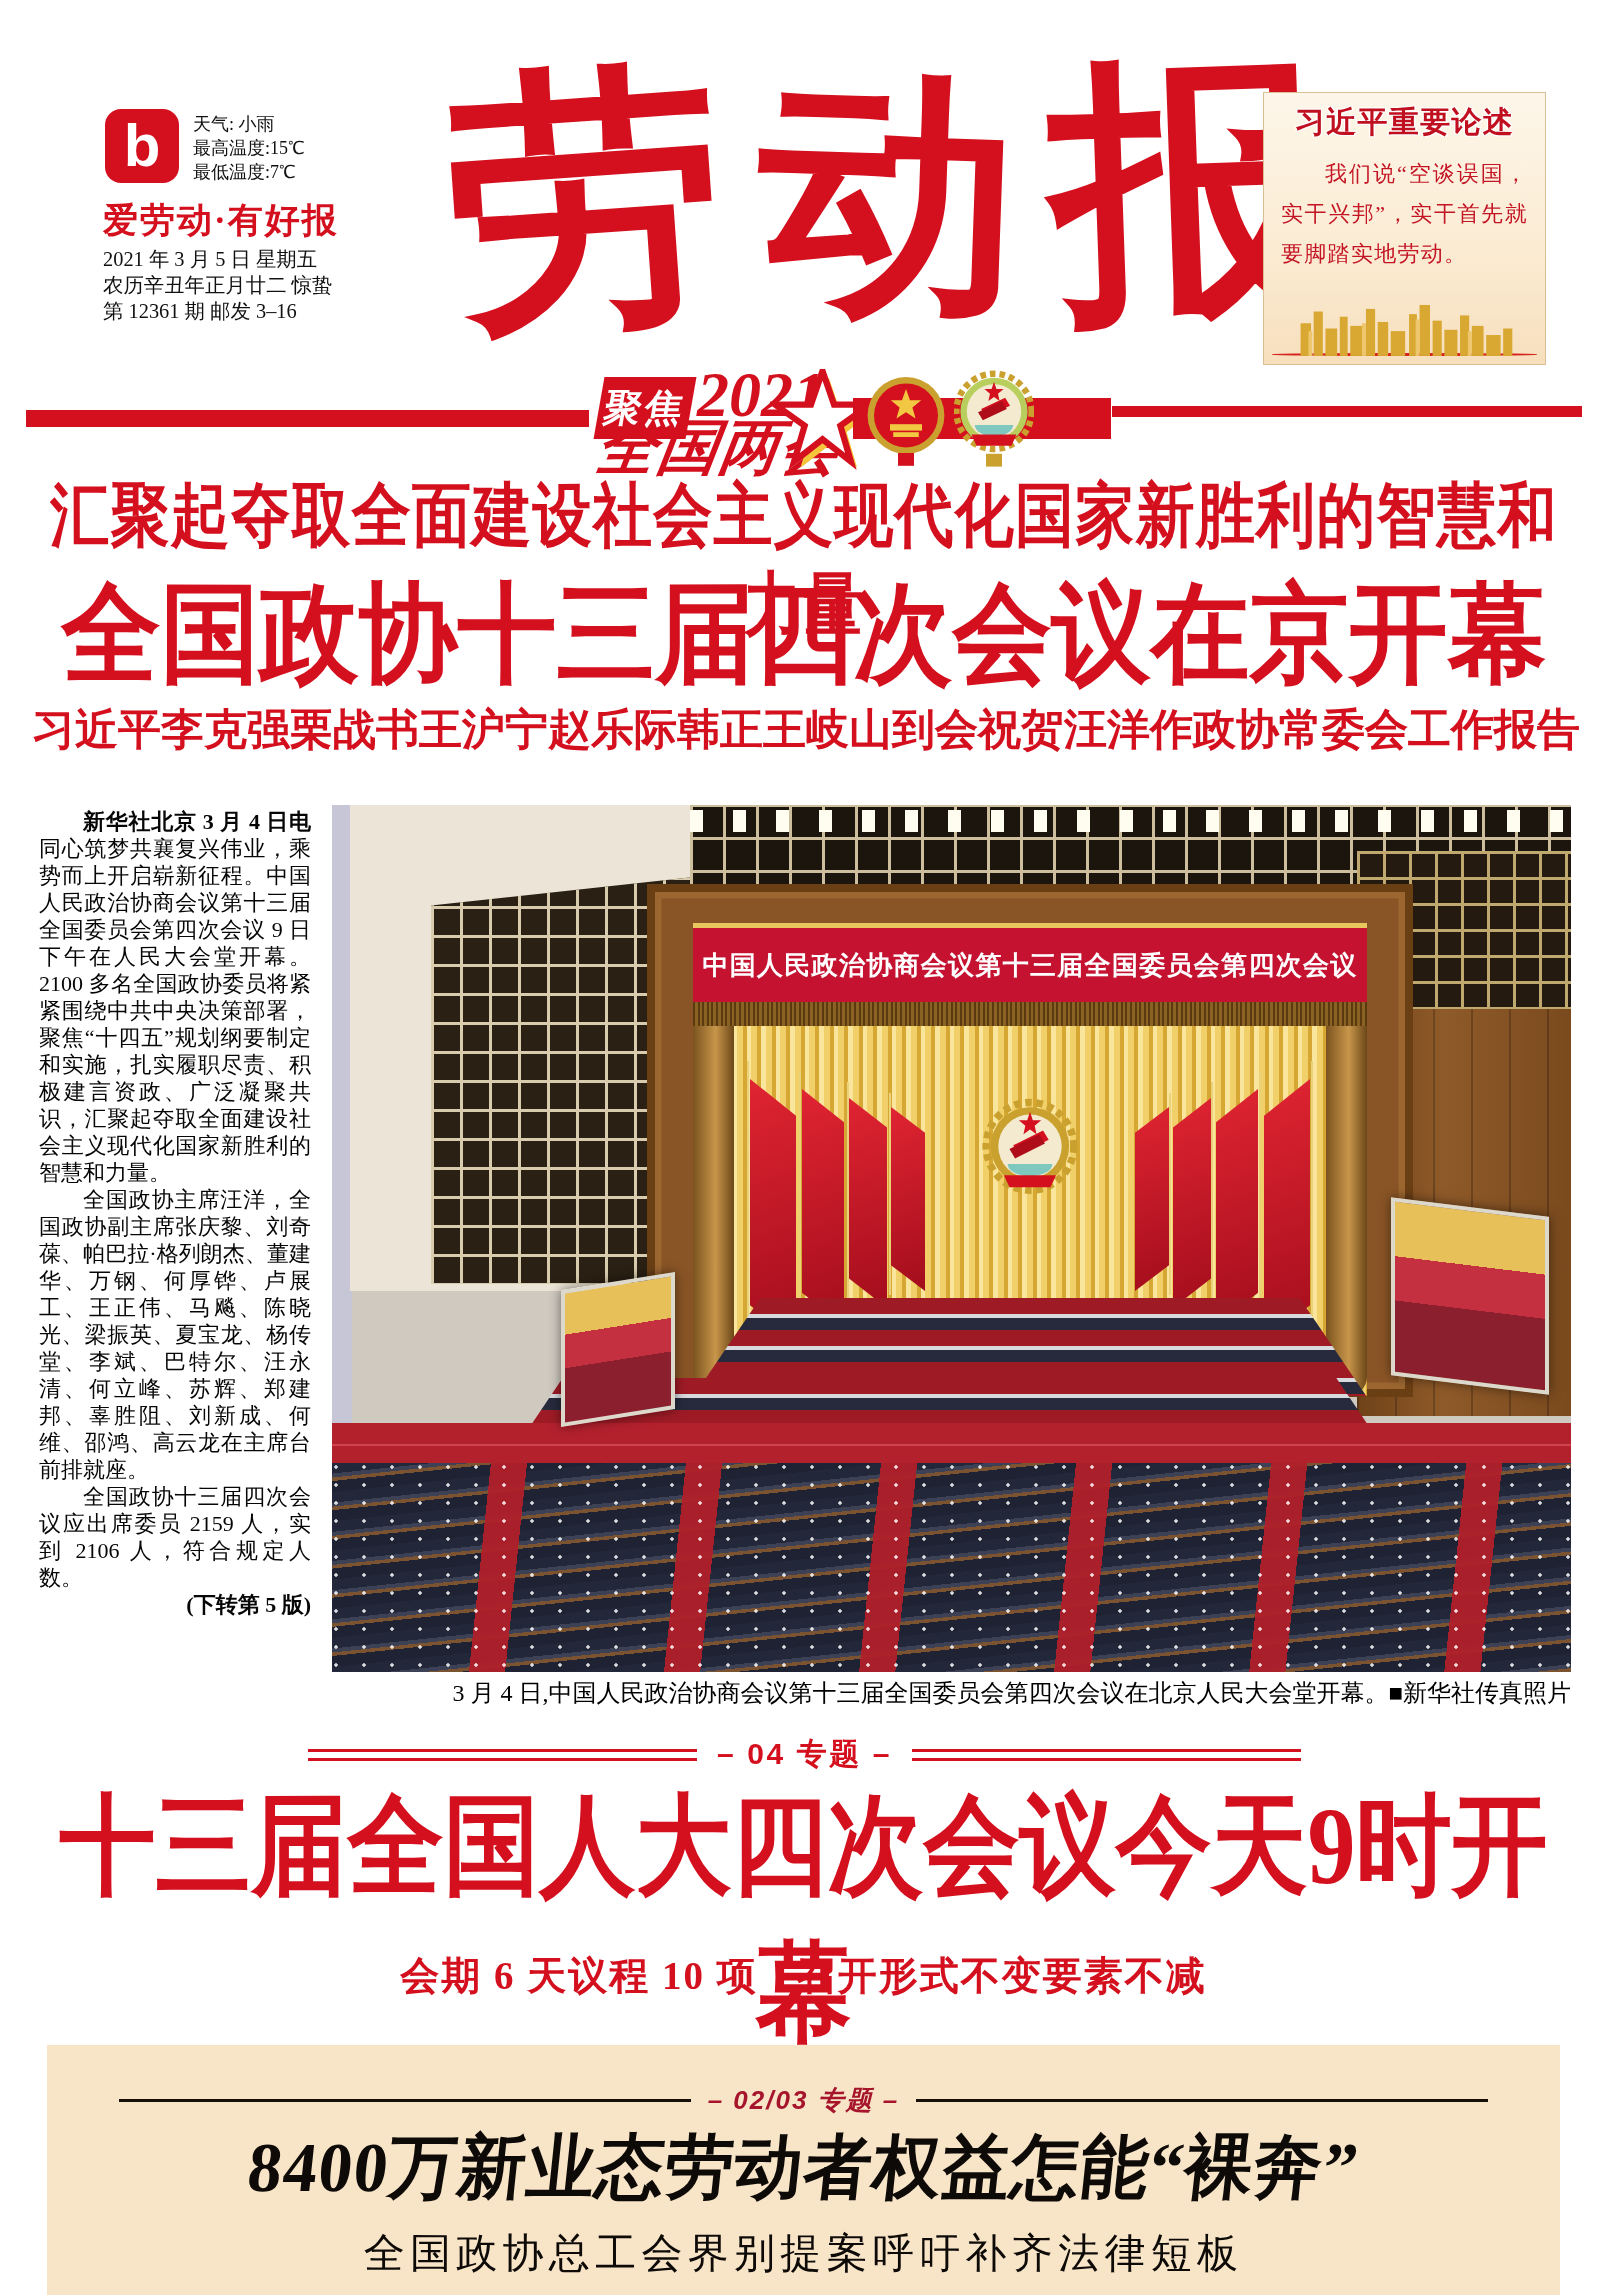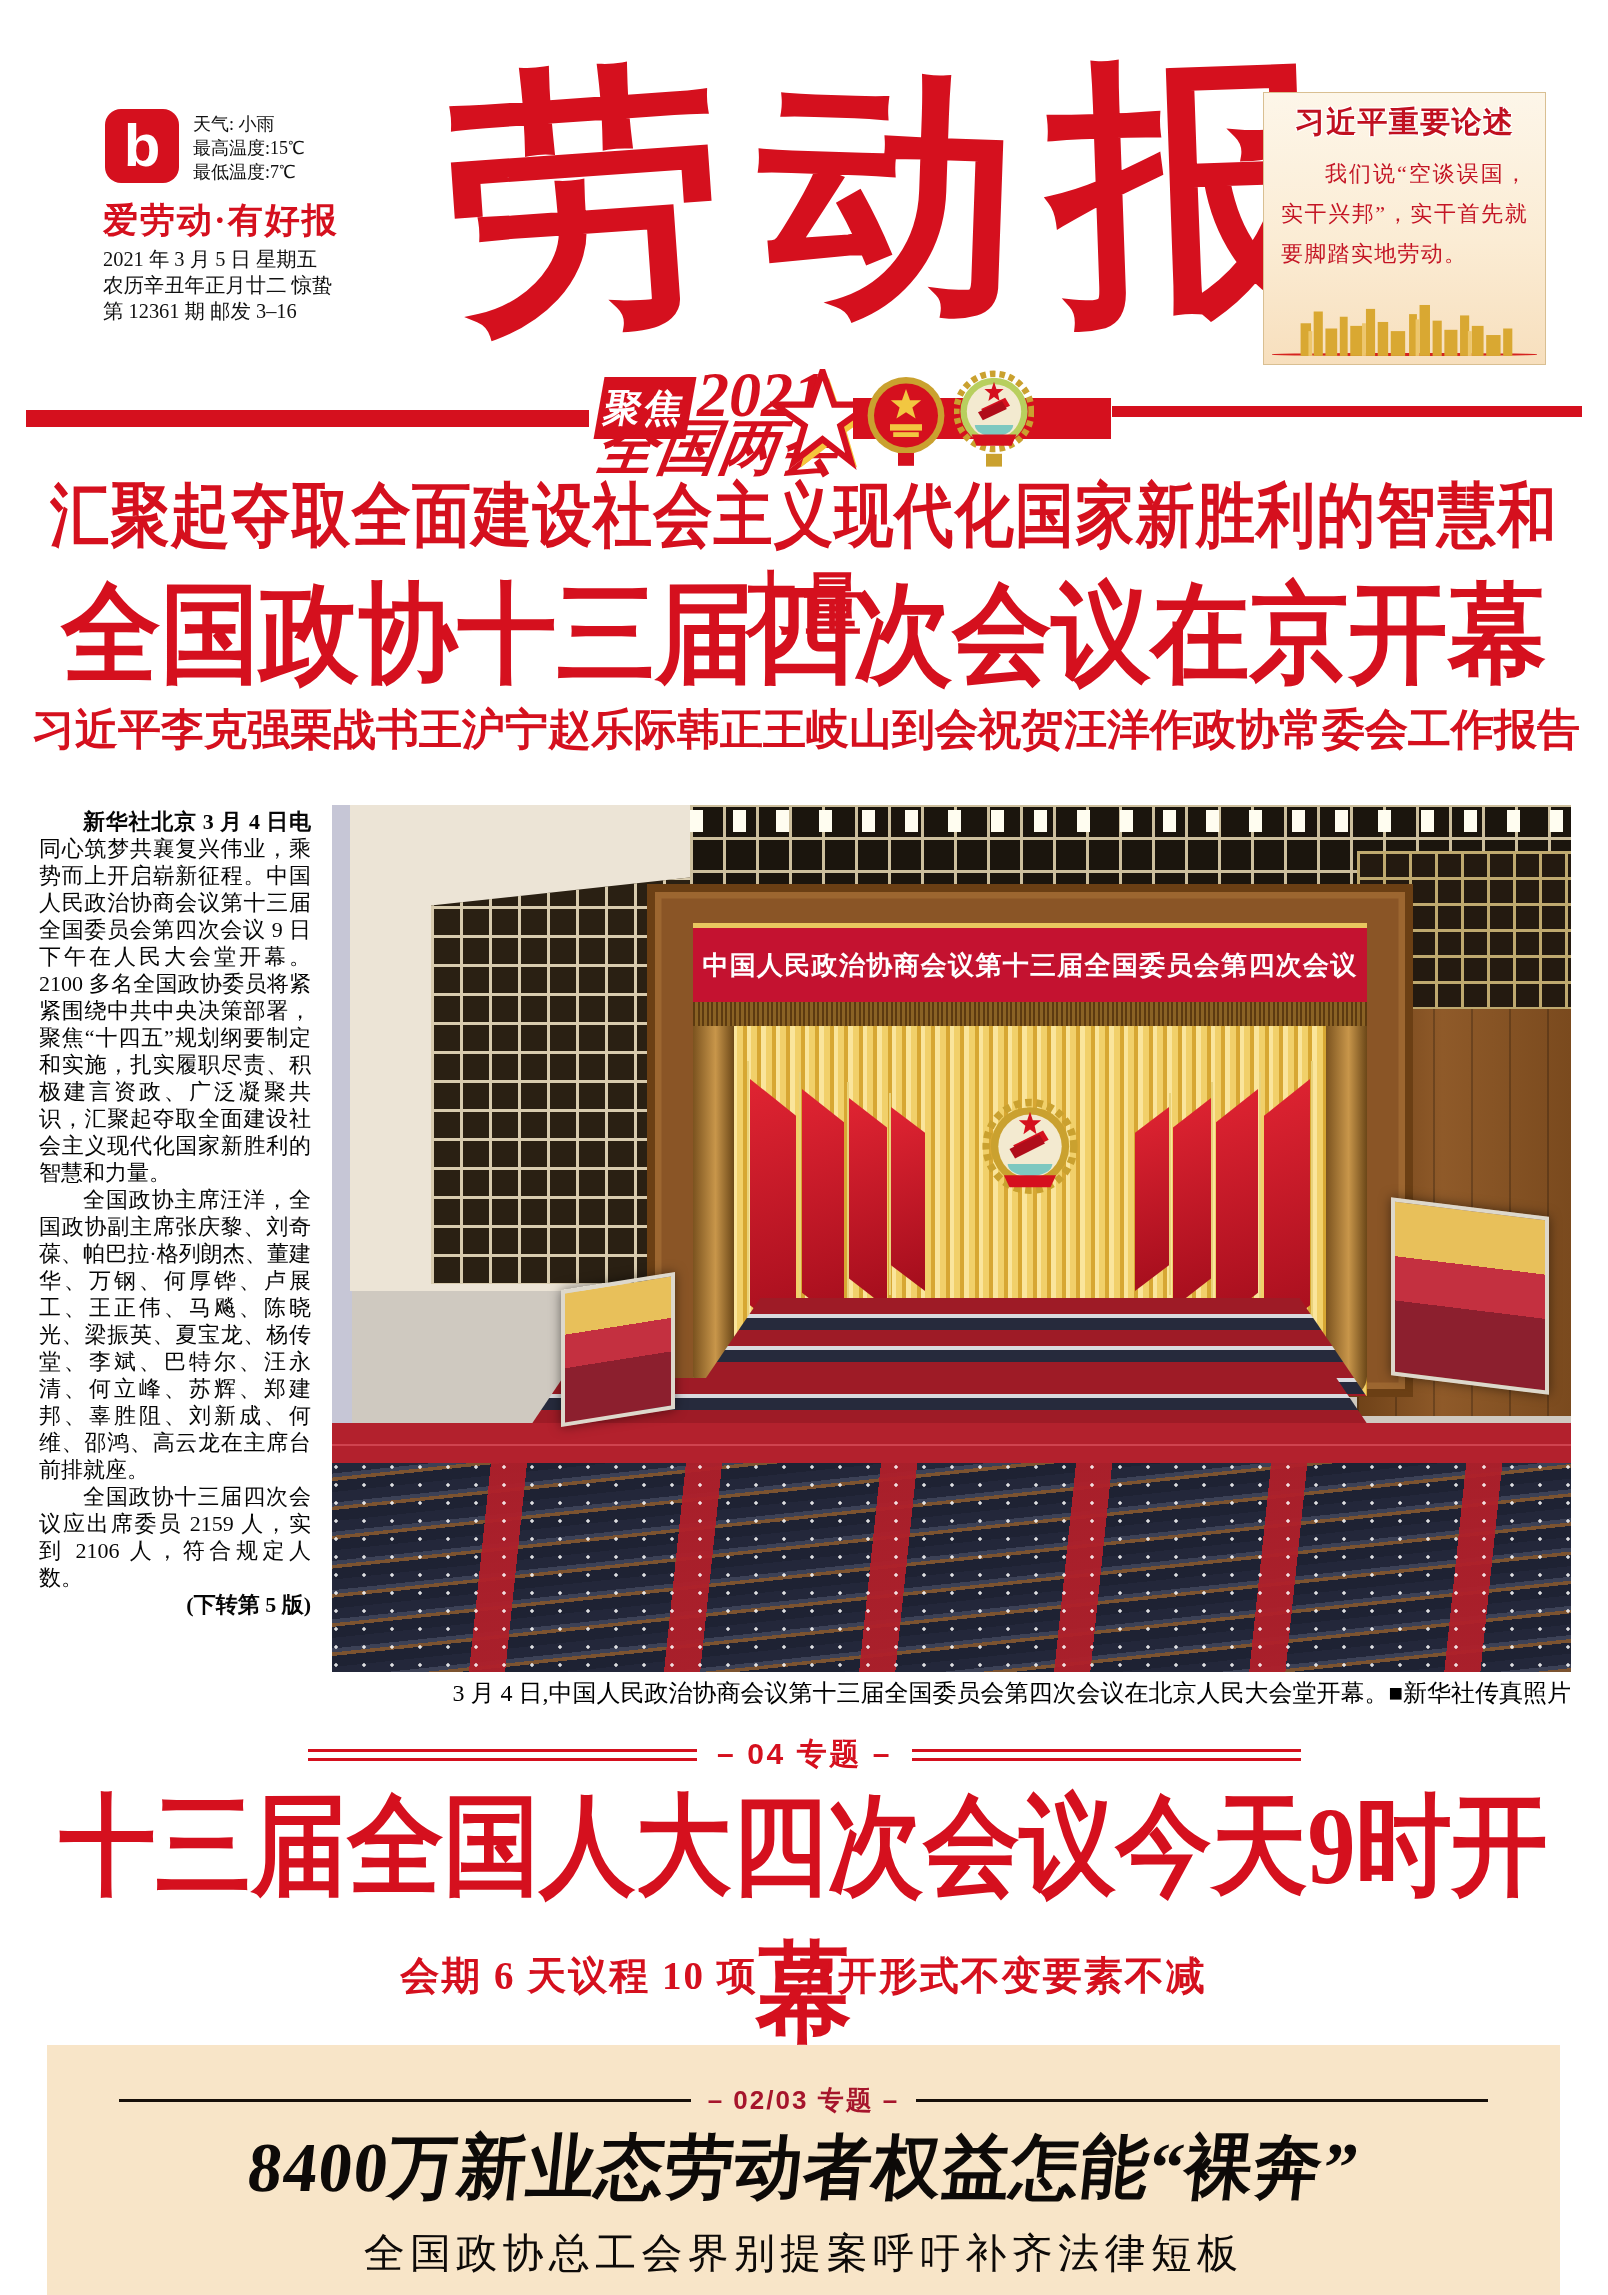--- a/index.html
+++ b/index.html
@@ -128,21 +128,21 @@
   .divider04 .lbl{font-family:"Liberation Sans",sans-serif;font-weight:bold;font-size:30px;
                   color:#d5101e;letter-spacing:2.6px;white-space:nowrap;}
   .rd-headline{left:39px;top:1790px;width:1529px;text-align:center;color:#d5101e;font-weight:900;
                font-size:96px;line-height:129px;}
   .rd-headline span{display:inline-block;transform:scaleY(1.14);}
   .rd-sub{left:39px;top:1949px;width:1529px;display:flex;justify-content:center;gap:39px;
           color:#d5101e;font-weight:600;font-size:39px;letter-spacing:2px;white-space:nowrap;}
 
   
   .cream-box{left:47px;top:2045px;width:1513px;height:250px;background:#f8e5c8;}
-  .divider0203{position:absolute;left:72px;top:38px;width:1369px;display:flex;align-items:center;gap:17px;}
+  .divider0203{position:absolute;left:72px;top:38px;width:1369px;display:flex;align-items:center;gap:17px;font-style:italic;}
   .dline2{flex:1;height:2.6px;background:#17100a;}
   .divider0203 .lbl{font-family:"Liberation Sans",sans-serif;font-weight:bold;font-size:26px;
                     color:#a6152c;letter-spacing:2px;white-space:nowrap;}
   .bk-headline{position:absolute;left:0;top:76px;width:100%;text-align:center;color:#0d0a08;
                font-weight:900;font-size:70px;letter-spacing:1.3px;}
   .bk-headline span{display:inline-block;transform:skewX(-6deg) scaleX(.97);}
   .bk-sub{position:absolute;left:0;top:181px;width:100%;text-align:center;color:#0d0a08;
           font-size:41px;letter-spacing:5.3px;}
 </style>
 </head>

